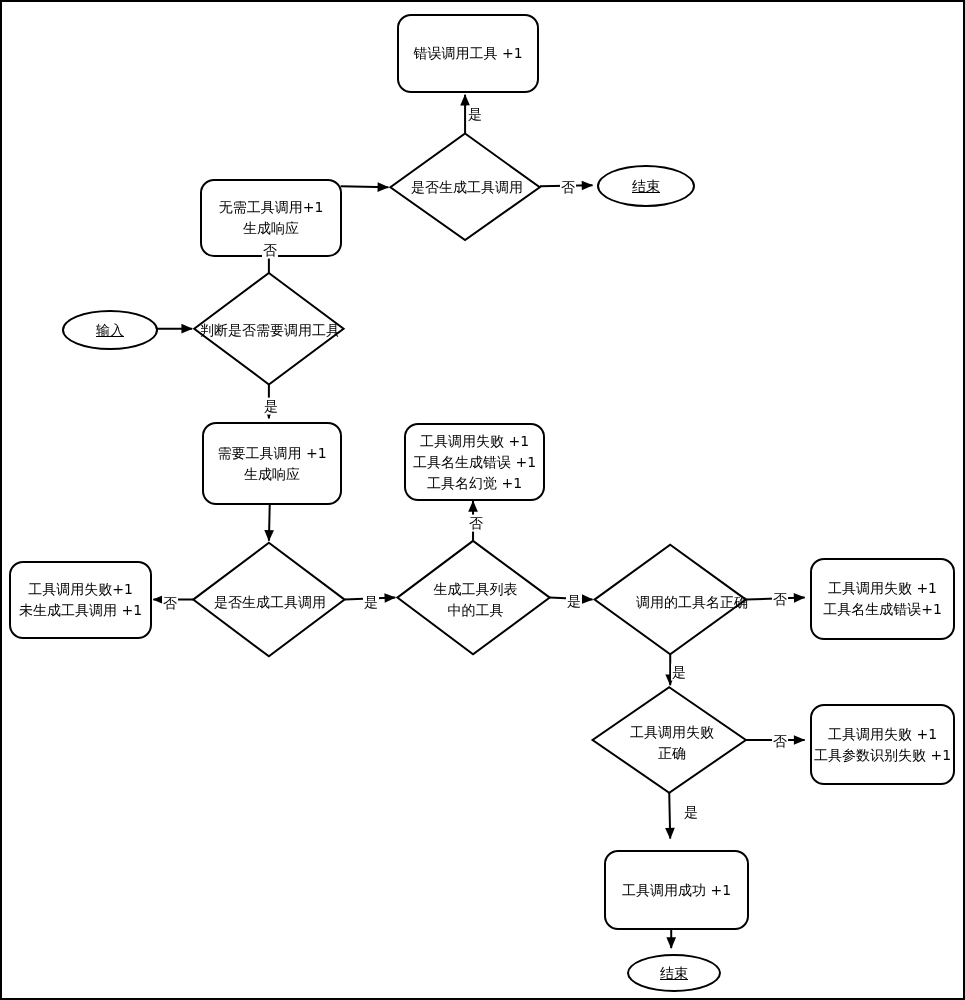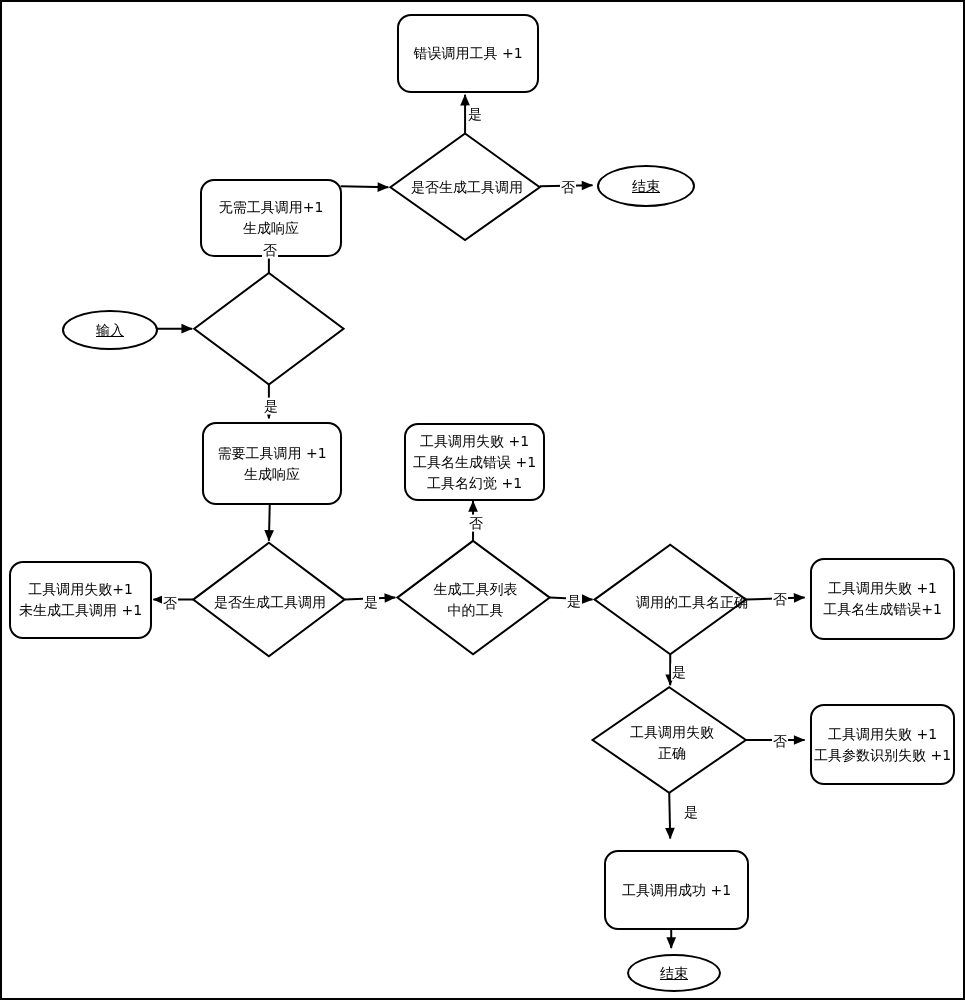--- a/index.html
+++ b/index.html
@@ -122,20 +122,21 @@
   <div class="node box" style="left:602px; top:848px; width:145px; height:80px;">工具调用成功 +1</div>
 
   <div class="node ellipse" style="left:60px; top:308px; width:96px; height:40px;">输入</div>
 
   <div class="node ellipse" style="left:595px; top:163px; width:98px; height:42px;">结束</div>
 
   <div class="node ellipse" style="left:625px; top:952px; width:94px; height:38px;">结束</div>
 
   <div class="diamond-label" style="left:390px; top:132px; width:150px; height:107px;">是否生成工具调用</div>
 
+  <div class="diamond-label" style="left:193px; top:272px; width:150px; height:112px;">判断是否需要调用工具</div>
 
   <div class="diamond-label" style="left:192px; top:543px; width:152px; height:114px;">是否生成工具调用</div>
 
   <div class="diamond-label" style="left:397px; top:541px; width:153px; height:114px;">生成工具列表
 中的工具</div>
 
   <div class="diamond-label" style="left:614px; top:545px; width:152px; height:110px;">调用的工具名正确</div>
 
   <div class="diamond-label" style="left:593px; top:688px; width:154px; height:106px;">工具调用失败
 正确</div>

